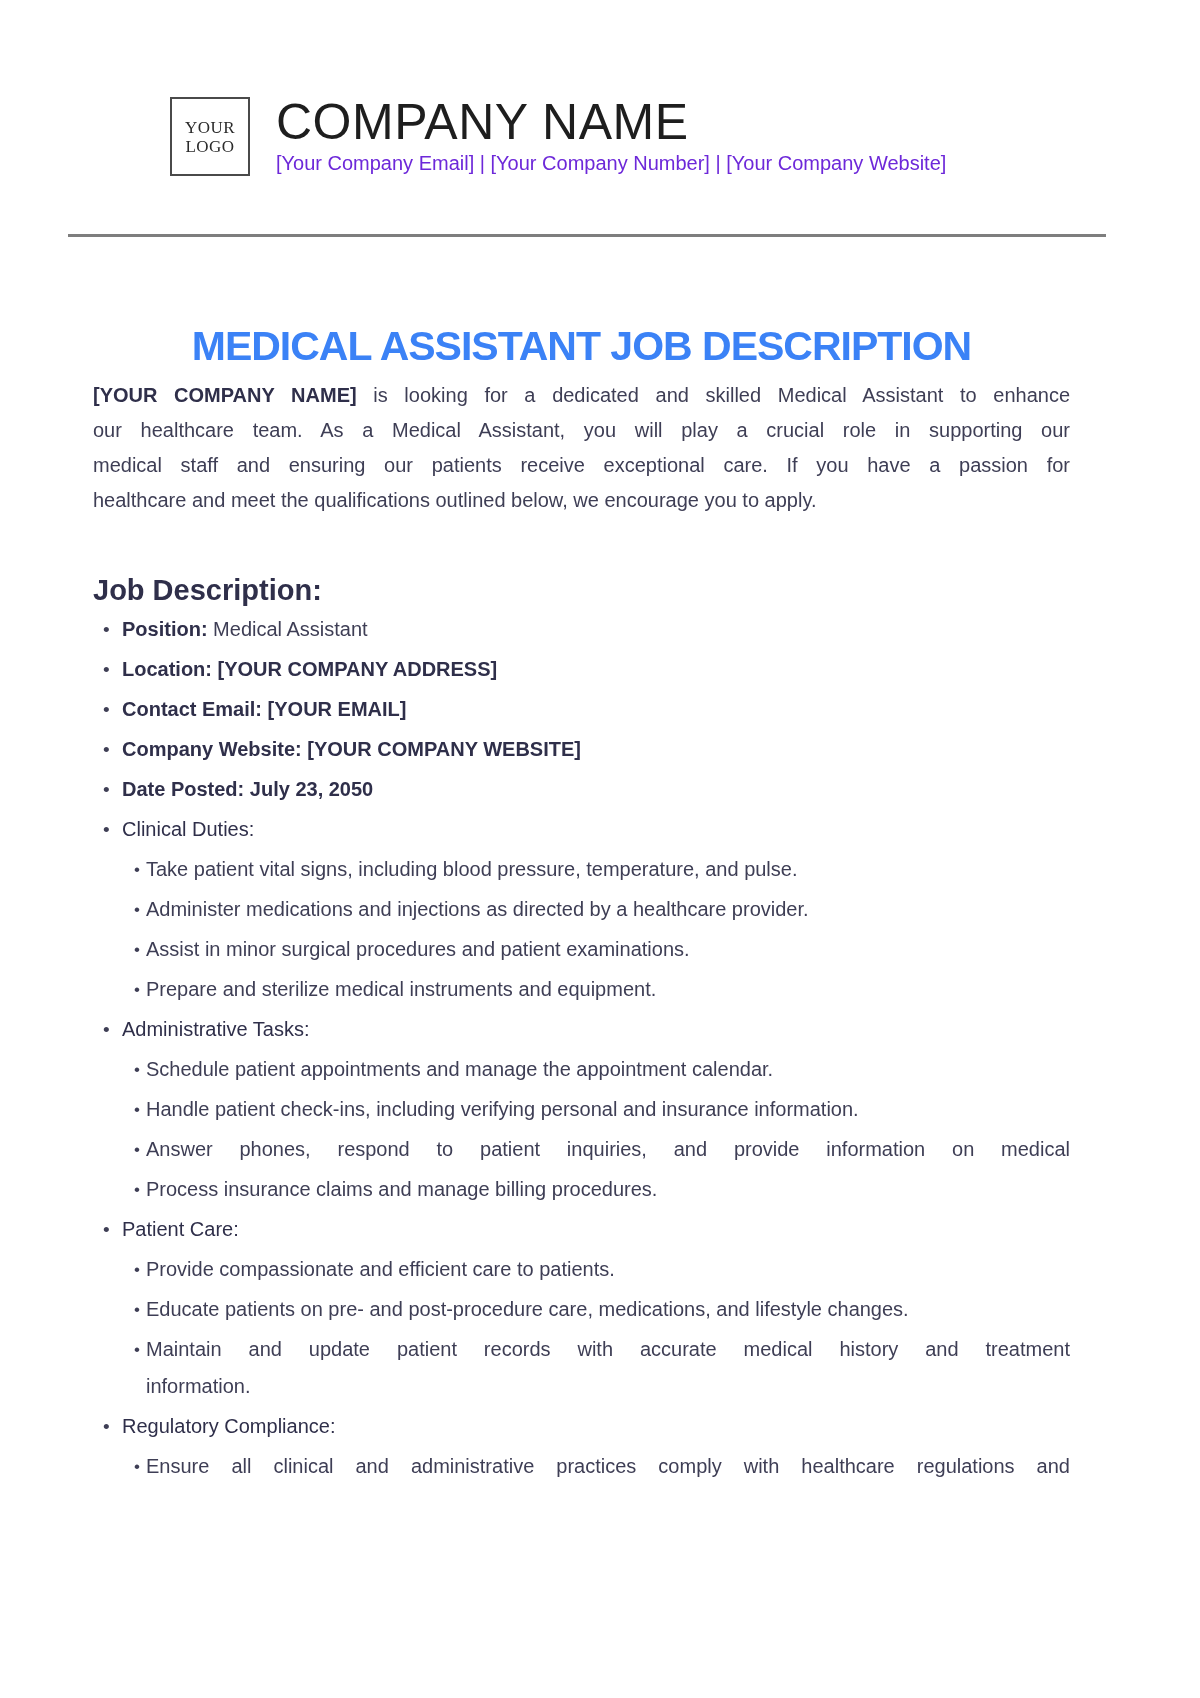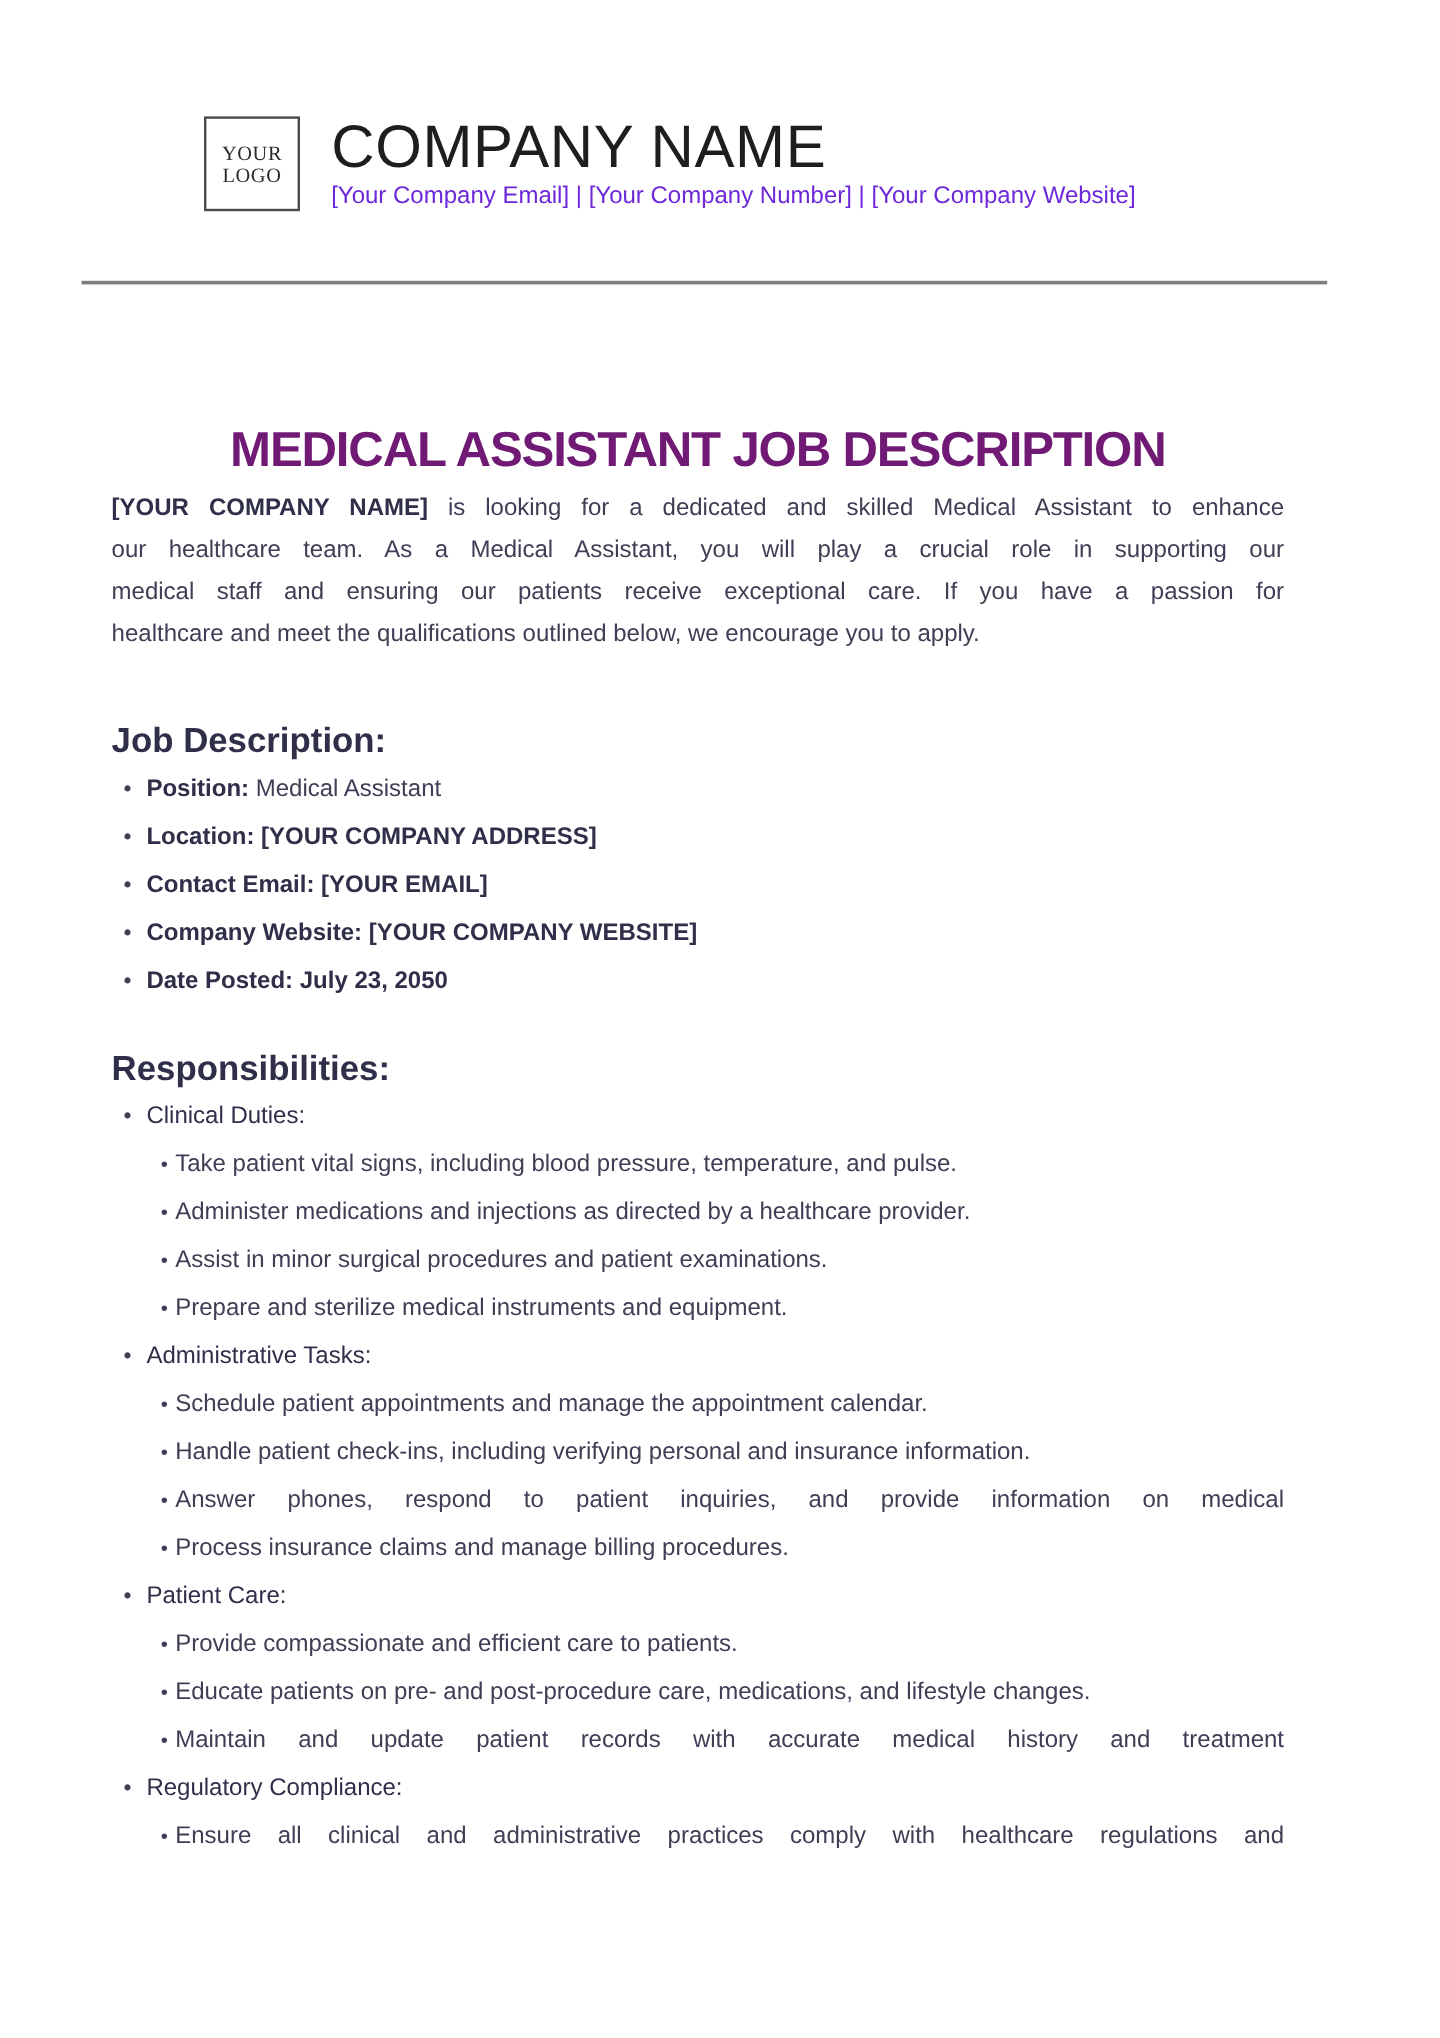--- a/index.html
+++ b/index.html
@@ -65,26 +65,26 @@
   .rule {
     margin: 58px 67px 0 68px;
     height: 3px;
     background: #7e7e7e;
   }
 
   
   .content { margin: 0 103px 0 93px; }
 
   .doc-title {
-    margin-top: 112px;
+    margin-top: 84px;
     font-size: 41px;
     line-height: 50px;
     font-weight: 700;
     letter-spacing: -1px;
-    color: #701a75;
+    color: #3b82f6;
     text-align: center;
     white-space: nowrap;
   }
 
   .intro { margin-top: 7px; font-size: 20px; }
   .intro-line { line-height: 35px; }
   .jline { text-align: justify; text-align-last: justify; }
 
   strong, .bold { font-weight: 700; color: #2F2F4A; }
 
@@ -155,21 +155,20 @@
 
     <div class="section-heading job">Job Description:</div>
     <ul class="l1">
       <li><strong>Position:</strong> <span>Medical Assistant</span></li>
       <li><strong>Location:</strong> <strong>[YOUR COMPANY ADDRESS]</strong></li>
       <li><strong>Contact Email:</strong> <strong>[YOUR EMAIL]</strong></li>
       <li><strong>Company Website:</strong> <strong>[YOUR COMPANY WEBSITE]</strong></li>
       <li><strong>Date Posted:</strong> <strong>July 23, 2050</strong></li>
     </ul>
 
-    <div class="section-heading resp">Responsibilities:</div>
     <ul class="l1 resp-list">
 
       <li>
         <span class="group-title">Clinical Duties:</span>
         <ul class="l2">
           <li>Take patient vital signs, including blood pressure, temperature, and pulse.</li>
           <li>Administer medications and injections as directed by a healthcare provider.</li>
           <li>Assist in minor surgical procedures and patient examinations.</li>
           <li>Prepare and sterilize medical instruments and equipment.</li>
         </ul>
@@ -187,20 +186,21 @@
         </ul>
       </li>
 
       <li>
         <span class="group-title">Patient Care:</span>
         <ul class="l2">
           <li>Provide compassionate and efficient care to patients.</li>
           <li>Educate patients on pre- and post-procedure care, medications, and lifestyle changes.</li>
           <li>
             <div class="jline">Maintain and update patient records with accurate medical history and treatment</div>
+            <div>information.</div>
           </li>
         </ul>
       </li>
 
       <li>
         <span class="group-title">Regulatory Compliance:</span>
         <ul class="l2">
           <li>
             <div class="jline">Ensure all clinical and administrative practices comply with healthcare regulations and</div>
           </li>

